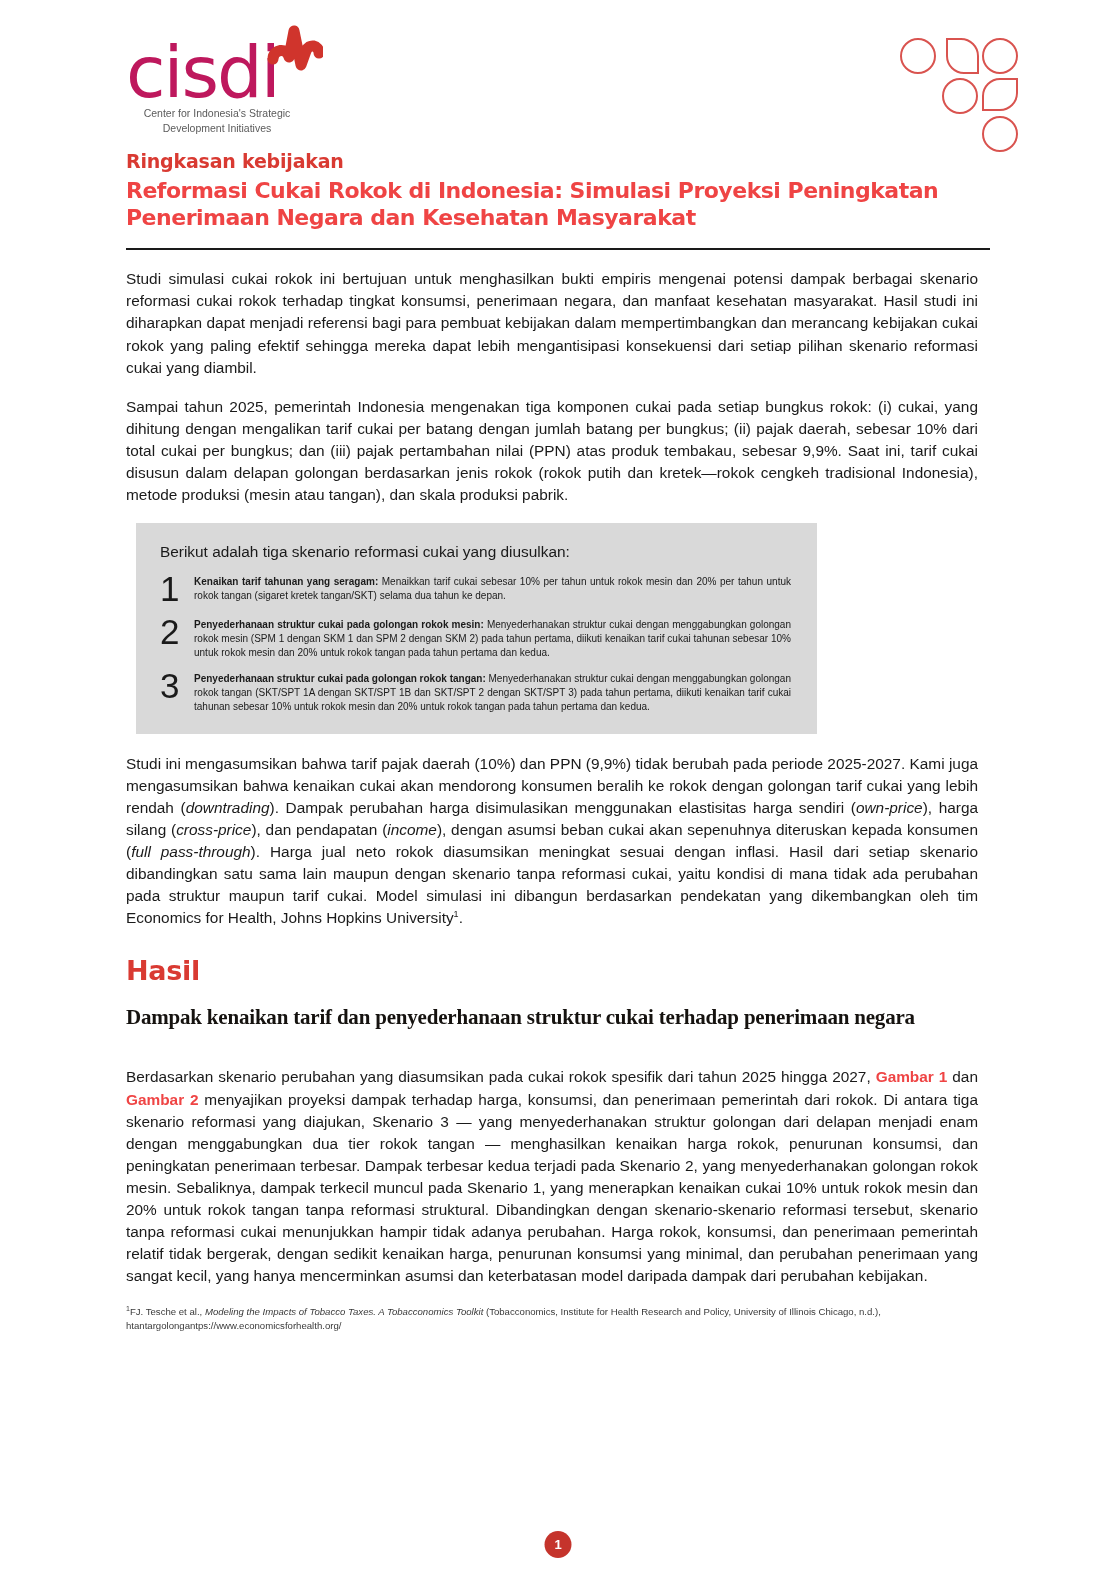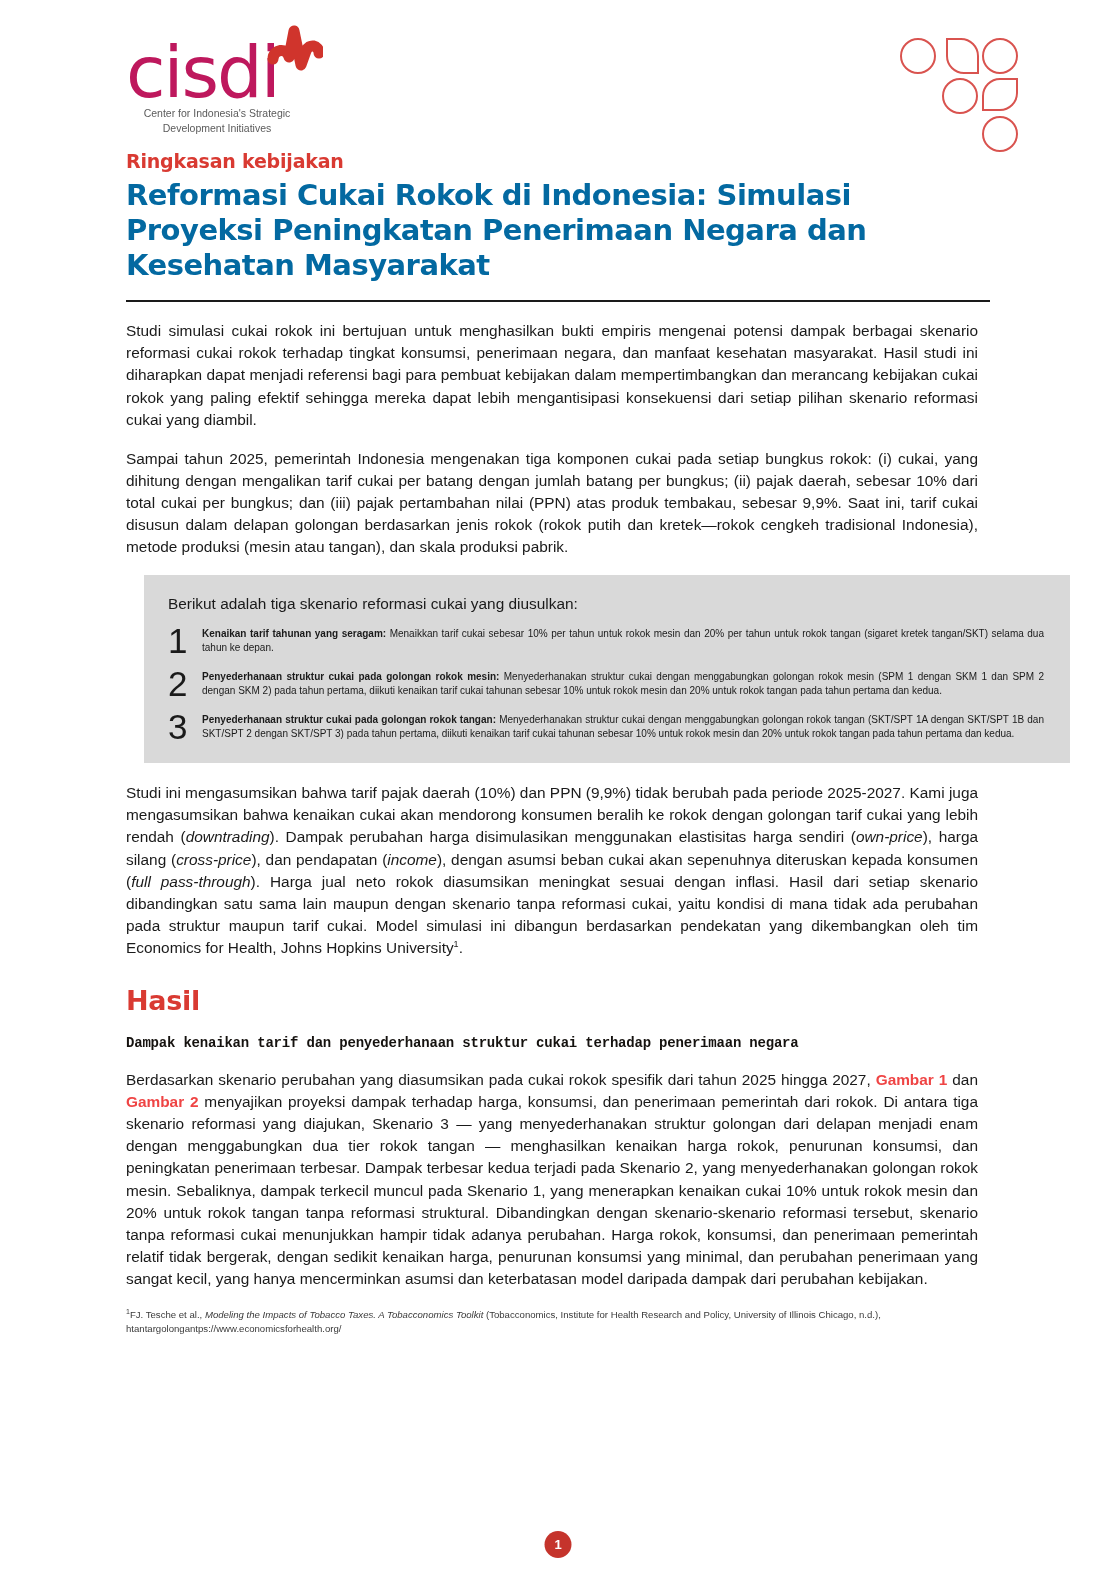--- a/index.html
+++ b/index.html
@@ -77,24 +77,24 @@
     font-family: "DejaVu Sans", sans-serif;
     font-weight: bold;
     font-size: 19px;
     color: #d93a32;
     letter-spacing: -0.2px;
     margin-bottom: 6px;
   }
   .doc-title {
     font-family: "DejaVu Sans", sans-serif;
     font-weight: bold;
-    font-size: 29px;
+    font-size: 22px;
     line-height: 1.21;
     letter-spacing: -0.5px;
-    color: #0369a1;
+    color: #ef4444;
   }
   .rule {
     border: 0;
     border-top: 2.2px solid #1a1a1a;
     margin: 17px 0 0 0;
     width: 100%;
   }
 
   
   .content {
@@ -109,22 +109,22 @@
     color: #1a1a1a;
   }
   p.body:first-of-type { margin-top: 18px; }
   .i { font-style: italic; }
   .red-ref { color: #ef4444; font-weight: bold; }
   sup { font-size: 9px; vertical-align: super; }
 
   
   .scenario-box {
     background: #d9d9d9;
-    margin: 4px 0 0 18px;
-    width: 926px;
+    margin: 4px 0 0 10px;
+    width: 681px;
     box-sizing: border-box;
     padding: 18px 26px 20px 24px;
   }
   .scenario-intro {
     font-size: 15.4px;
     line-height: 1.4;
     margin: 0 0 12px 0;
   }
   .scenario {
     display: flex;
@@ -153,25 +153,25 @@
   
   h2.section {
     font-family: "DejaVu Sans", sans-serif;
     font-weight: bold;
     font-size: 27px;
     color: #d93a32;
     margin: 26px 0 19px 0;
     letter-spacing: -0.3px;
   }
   h3.subsection {
-    font-family: Liberation Mono, monospace;
-    font-weight: bold;
-    font-size: 14px;
+    font-family: Liberation Serif, serif;
+    font-weight: bold;
+    font-size: 21px;
     color: #15120f;
-    margin: 0 0 18px 0;
+    margin: 0 0 36px 0;
     letter-spacing: -0.2px;
   }
 
   
   .footnote {
     margin: 10px 126px 0 126px;
     width: 864px;
     font-size: 9.6px;
     line-height: 1.45;
     color: #3a3a3a;

